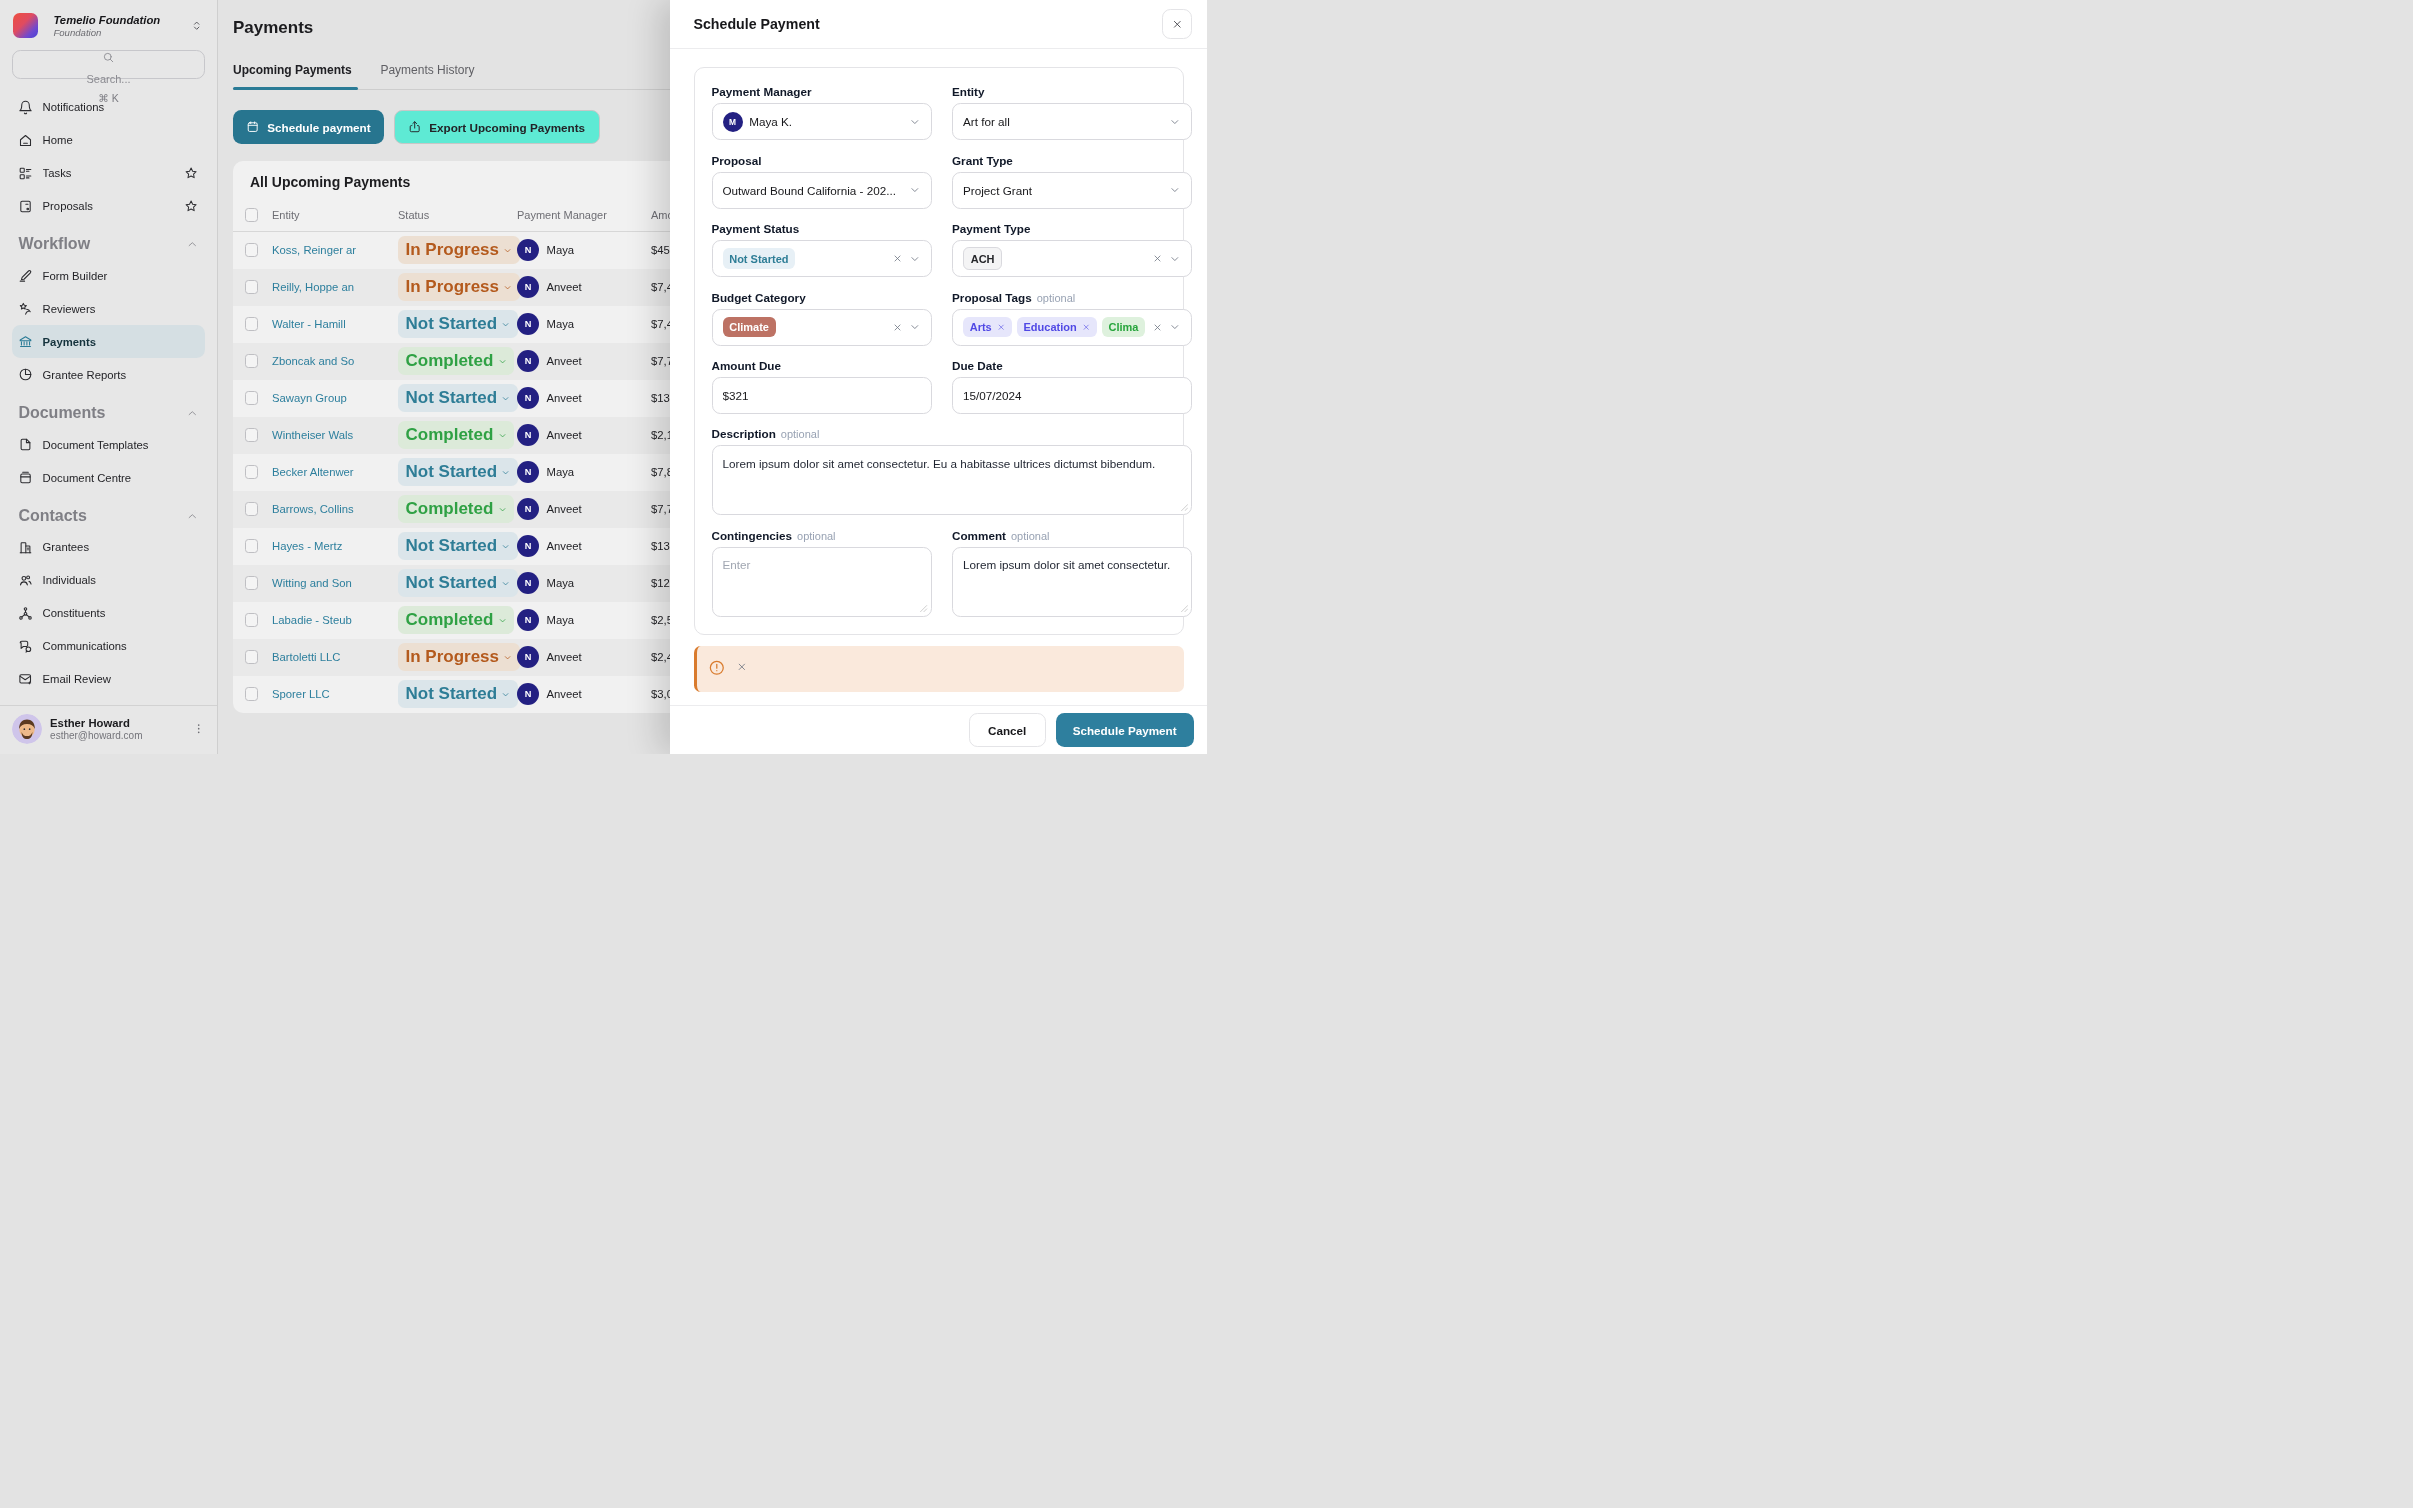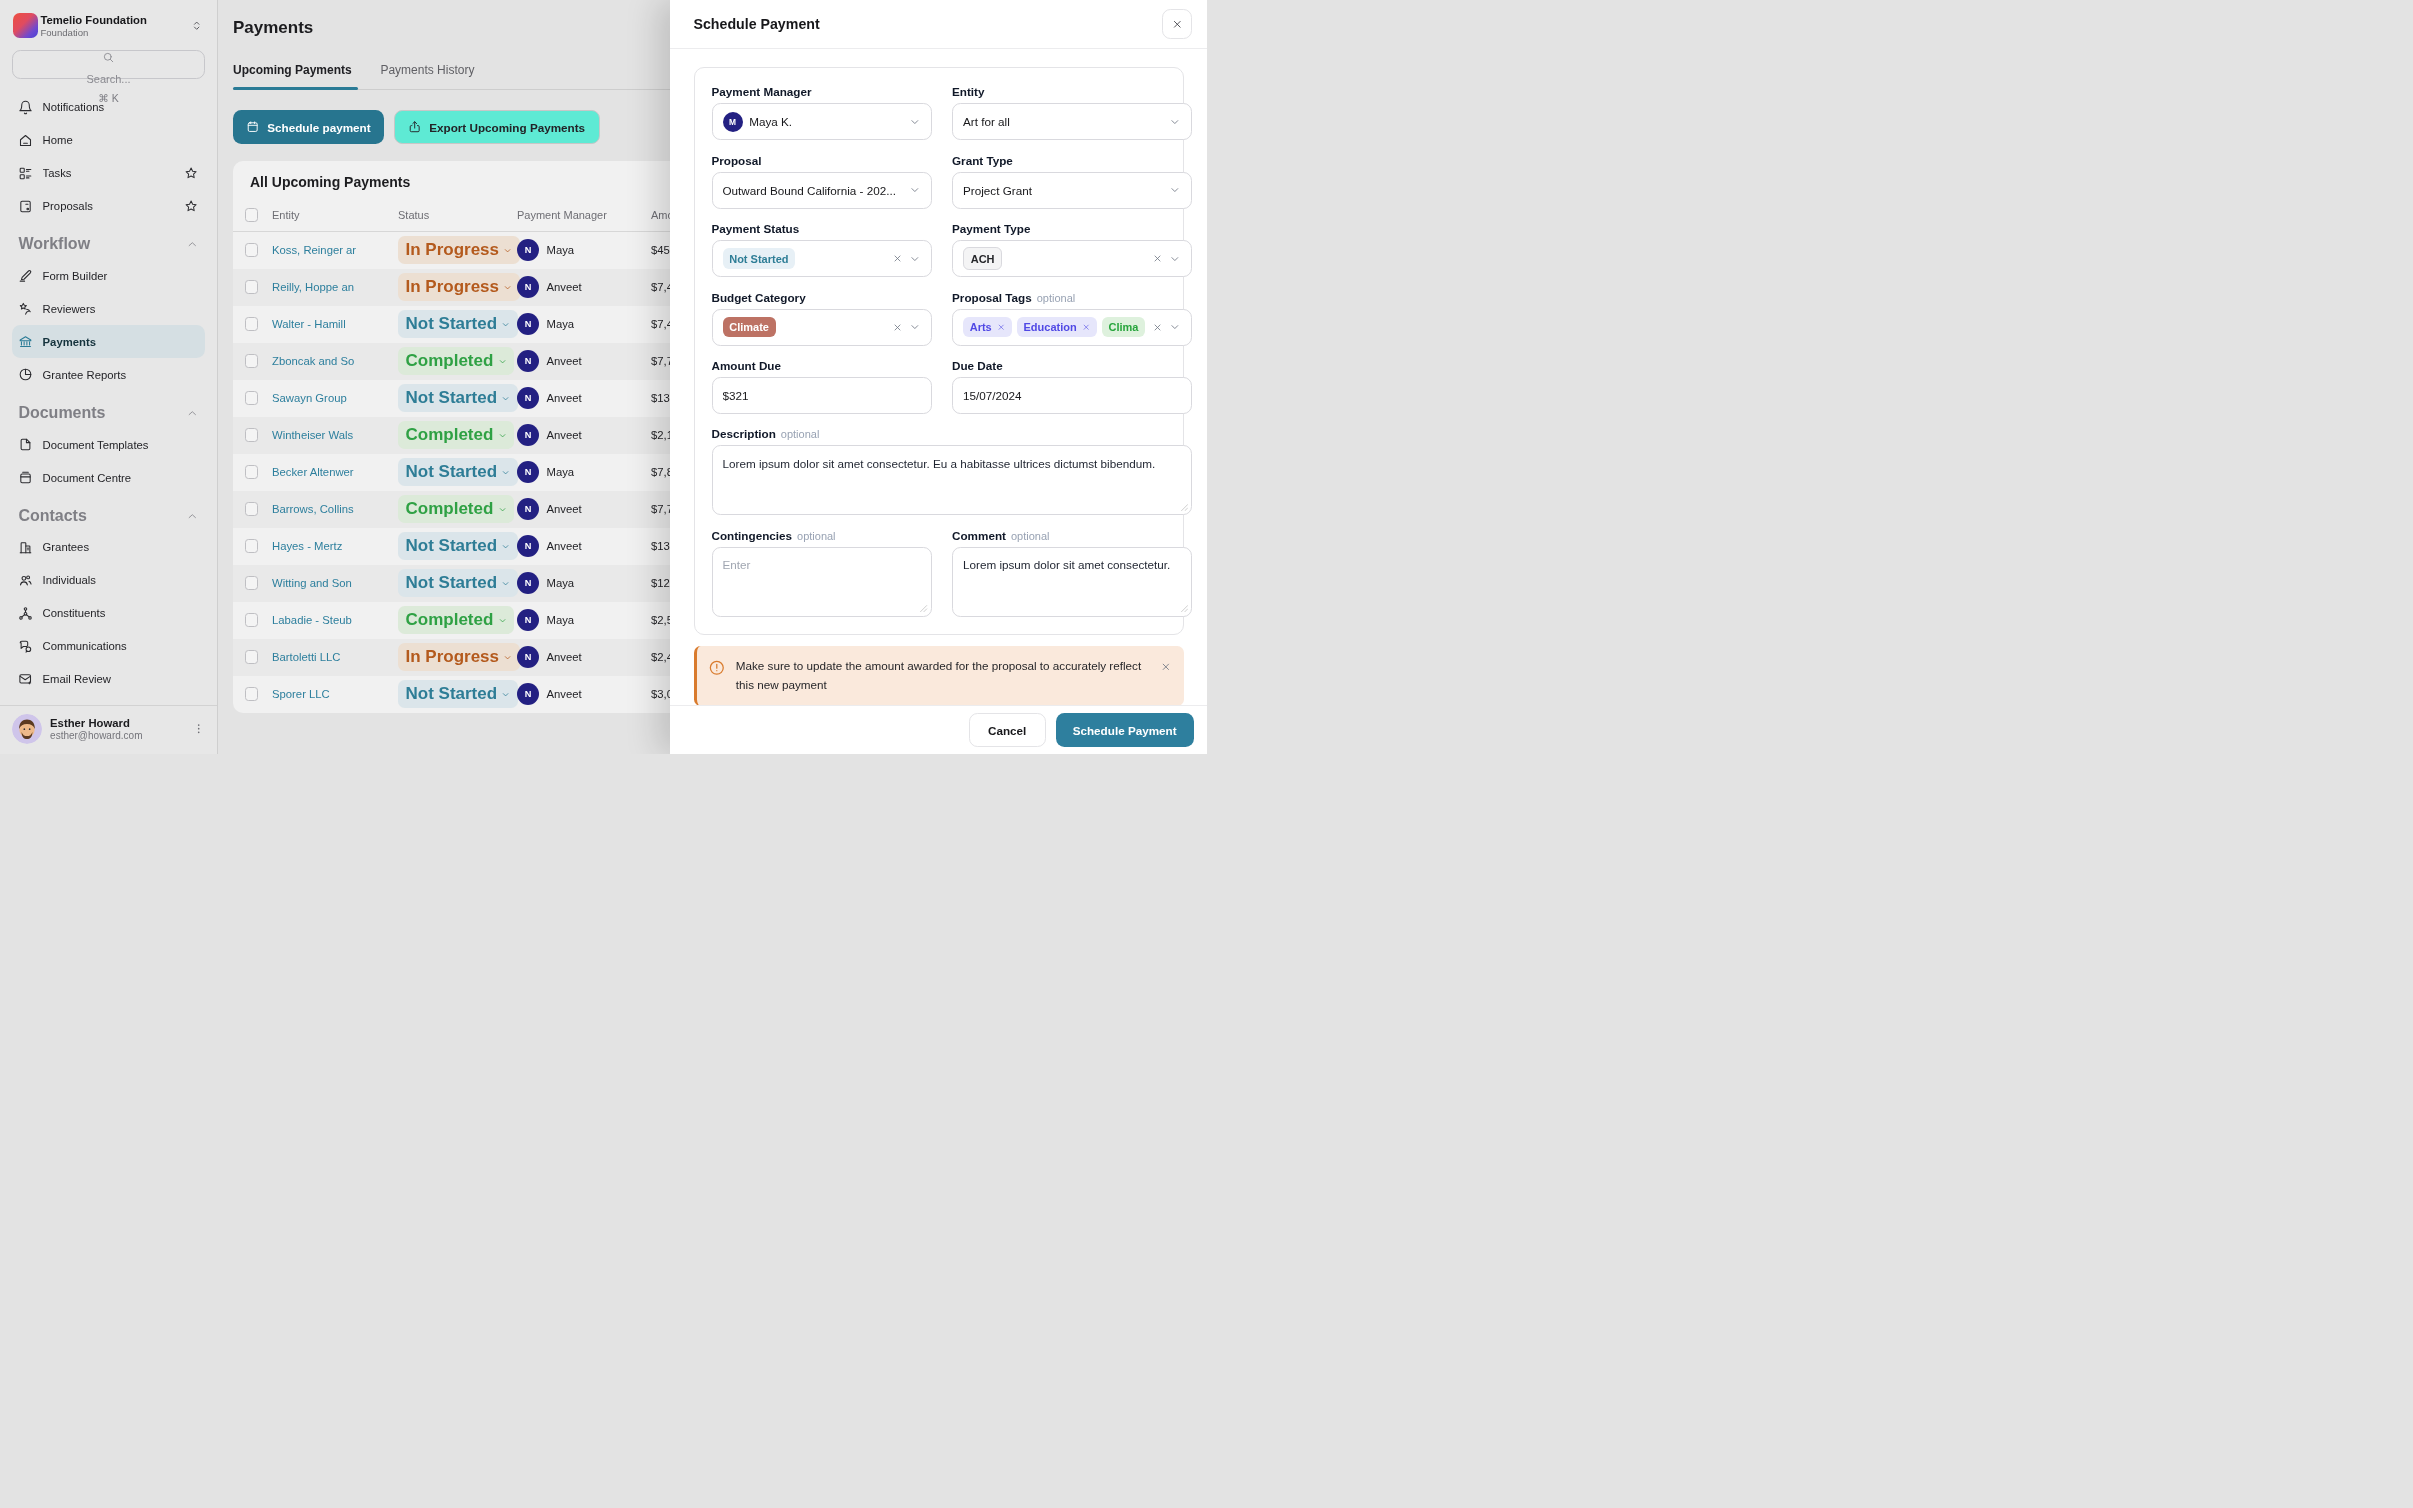--- a/index.html
+++ b/index.html
@@ -4,21 +4,21 @@
 <style>
   * { box-sizing: border-box; margin: 0; padding: 0; }
   html,body { width:1207px; height:754px; }
   body { font-family:"Liberation Sans", sans-serif; background:#e3e3e3; overflow:hidden; }
   .app { position:relative; width:1207px; height:754px; }
   .ic { stroke:currentColor; fill:none; stroke-width:1.7; stroke-linecap:round; stroke-linejoin:round; flex:none; }
 
   
   .sidebar { position:absolute; left:0; top:0; bottom:0; width:218px; background:#e7e7e7;
              border-right:0.8px solid #cfcfcf; padding:11.7px 11.7px 0; display:flex; flex-direction:column; }
-  .org-row { display:flex; align-items:center; gap:2px; padding:1.7px 1.7px; }
+  .org-row { display:flex; align-items:center; gap:15px; padding:1.7px 1.7px;font-style:italic; }
   .logo { width:25px; height:25px; border-radius:6.7px;
           background:linear-gradient(135deg,#ed4f3f 0%,#e04b60 42%,#6f49cf 75%,#4a43d6 100%); }
   .org-meta { flex:1; min-width:0; }
   .org-name { font-size:11.3px; font-weight:700; color:#17171a; }
   .org-type { font-size:9.6px; color:#6d6d72; margin-top:1.7px; }
   .selector { color:#55555a; display:flex; align-items:center; }
   .search { margin-top:10px; height:29px; border:0.8px solid #c7c7cb; border-radius:8.4px;
             display:flex; align-items:center; gap:6.7px; padding:0 8.4px; color:#8a8a90;flex-direction:column; }
   .search-text { flex:1; font-size:11px; }
   .search-kbd { font-size:10.5px; color:#7c7c82; }
@@ -814,21 +814,20 @@
       </div>
 
       <div class="warning">
         <span class="warn-ic">
           <svg class="ic" width="17.6" height="17.6" viewBox="0 0 24 24" stroke-width="1.8">
               <circle cx="12" cy="12" r="8.8"></circle>
               <path d="M12 7.5v5"></path>
               <path d="M12 16h.01"></path>
             </svg>
         </span>
-        <div class="warning-text">Make sure to update the amount awarded for the proposal to accurately reflect this new payment</div>
         <span class="warn-close">
           <svg class="ic" width="11.7" height="11.7" viewBox="0 0 24 24">
               <path d="M6.5 6.5l11 11M17.5 6.5l-11 11"></path>
             </svg>
         </span>
       </div>
     </div>
 
     <footer class="modal-foot">
       <button class="btn-cancel">Cancel</button>

